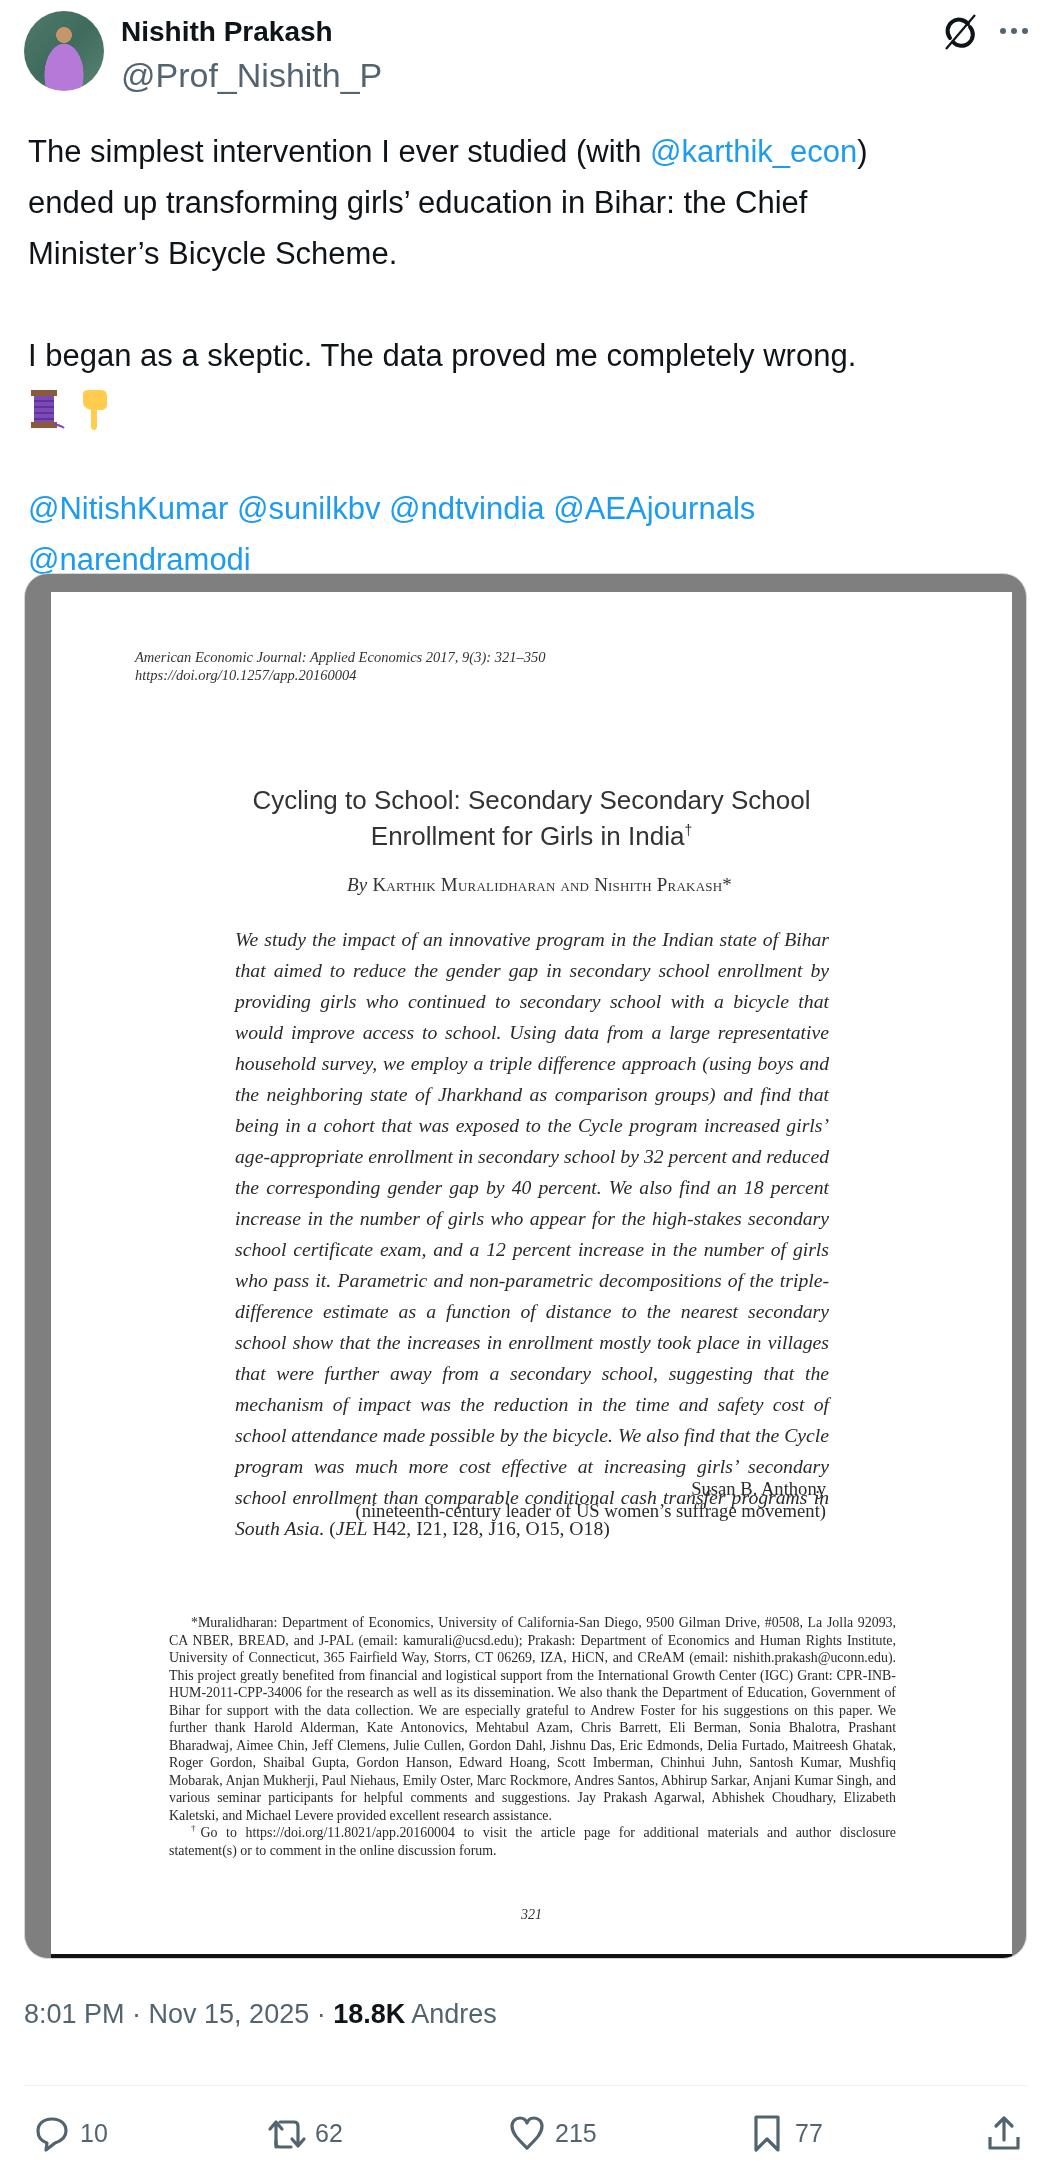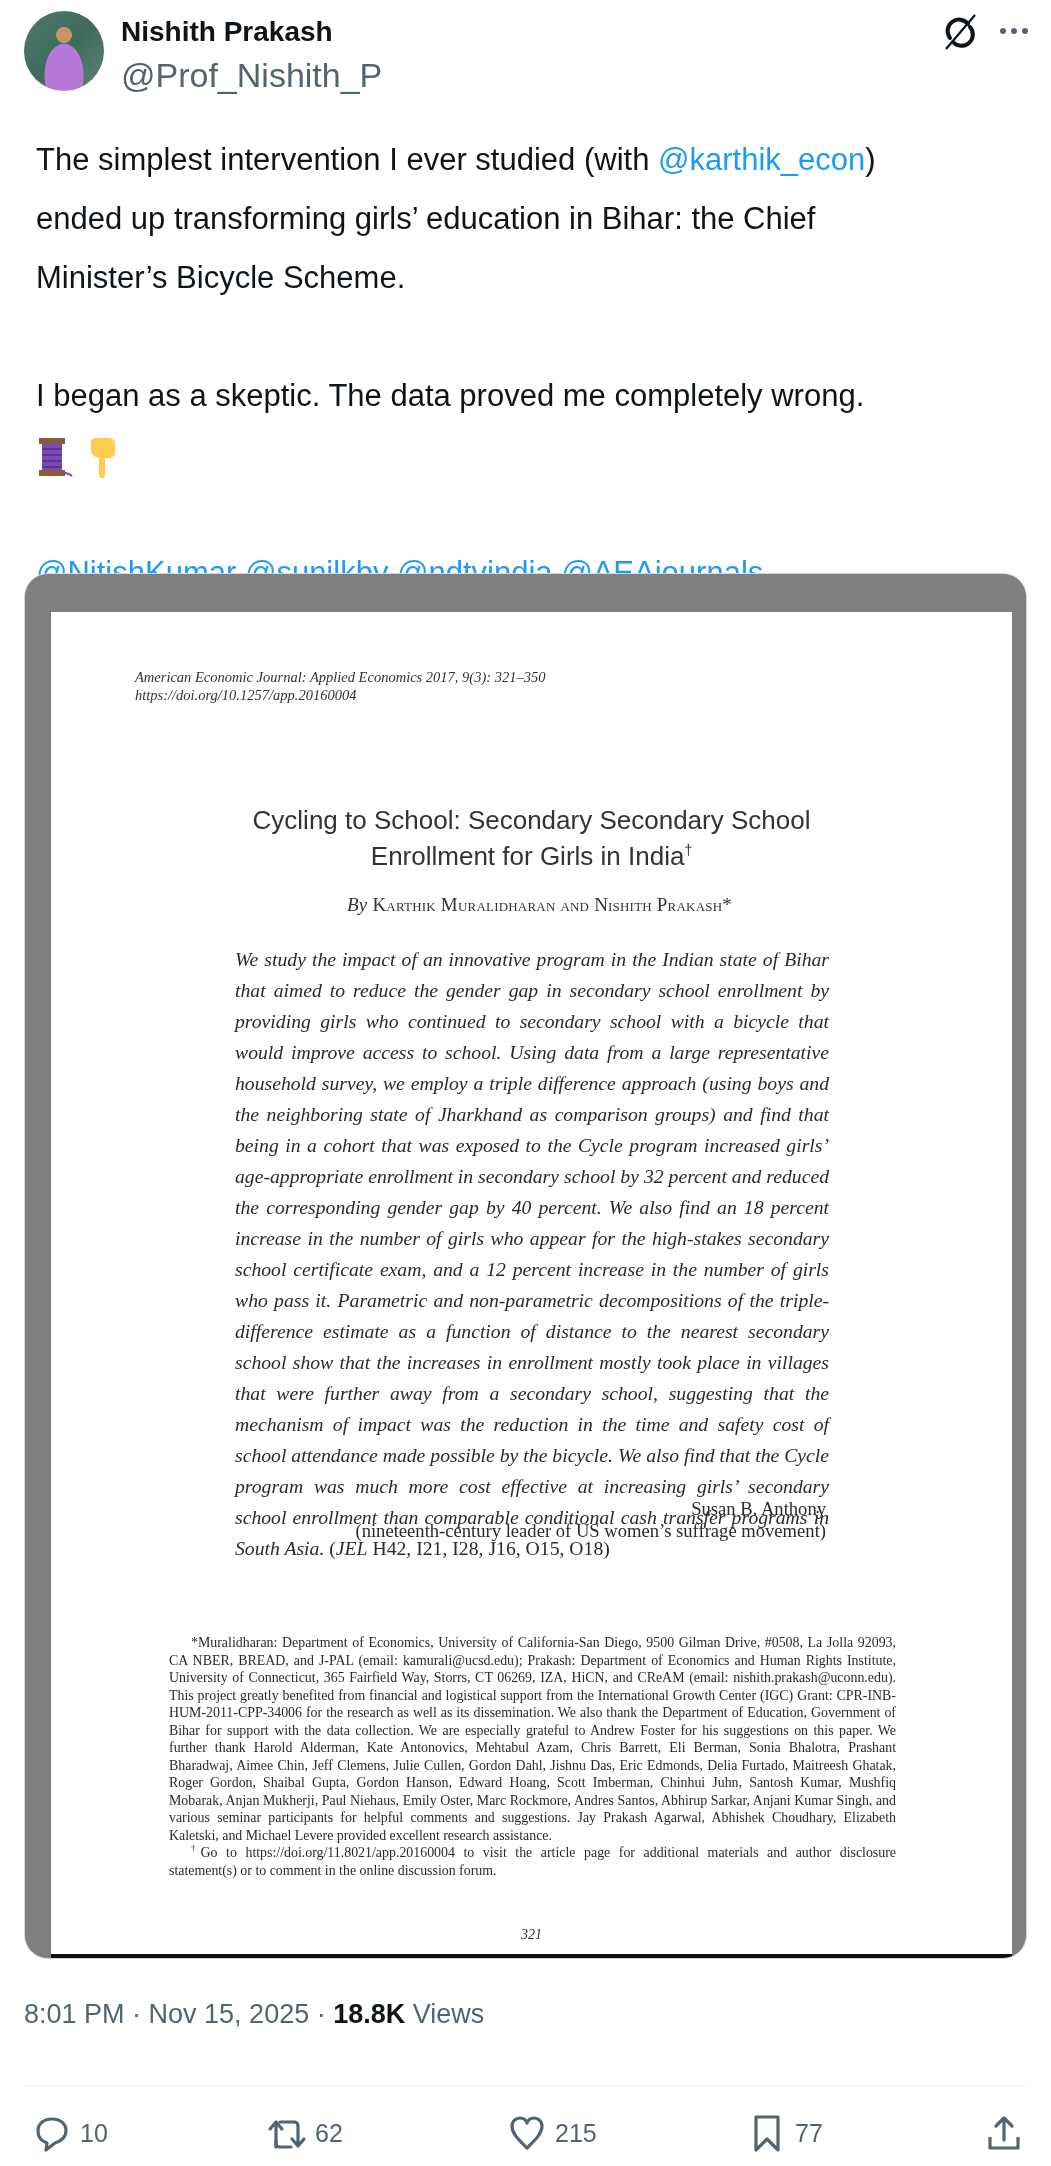--- a/index.html
+++ b/index.html
@@ -13,30 +13,30 @@
                 radial-gradient(ellipse at 50% 80%, #b57ad8 0 34%, transparent 35%),
                 linear-gradient(135deg, #4f7a6a 0%, #3f6b5d 50%, #5b8575 100%);
     overflow: hidden; }
   .name { position: absolute; left: 121px; top: 16px; font-size: 28px; font-weight: 700; color: #0f1419; }
   .handle { position: absolute; left: 121px; top: 56px; font-size: 34px; color: #536471; }
   .grok-icon { position: absolute; left: 940px; top: 12px; width: 40px; height: 40px; }
   .more-icon { position: absolute; left: 997px; top: 14px; width: 34px; height: 34px; }
 
   
   .tweet-text { position: absolute; left: 24px; top: 124px; width: 1000px; font-size: 31px; line-height: 47px; color: #0f1419; }
-  .tweet-text p { margin: 12px; }
+  .tweet-text p { margin: 4px; }
   .mention { color: #1d9bf0; }
   .gap { height: 47px; }
   .emoji { display: inline-block; width: 38px; height: 42px; vertical-align: middle; }
 
   
   .media { position: absolute; left: 24px; top: 573px; width: 1003px; height: 1386px;
     border-radius: 24px; border: 1px solid #cfd9de; background: #7f7f7f; overflow: hidden; }
   .paper { position: absolute; left: 26px; top: 18px; right: 14px; bottom: 0px; background: #ffffff;
-    border-bottom: 4px solid #111; font-family: "Liberation Serif", "DejaVu Serif", serif; color: #222; margin-top: 20px; }
+    border-bottom: 4px solid #111; font-family: "Liberation Serif", "DejaVu Serif", serif; color: #222; }
   .journal { position: absolute; left: 84px; top: 56px; font-size: 14.5px; font-style: italic; line-height: 18px; color: #333; }
   .title { position: absolute; left: 0; right: 0; top: 190px; text-align: center; font-family: "Liberation Sans", "DejaVu Sans", sans-serif;
     font-size: 26px; line-height: 36px; color: #333; }
   .title sup { font-size: 14px; vertical-align: super; line-height: 0; }
   .byline { position: absolute; left: 16px; right: 0; top: 282px; text-align: center; font-size: 19px; font-variant: small-caps; color: #333; letter-spacing: 0.2px; }
   .byline i { font-variant: normal; }
   .abstract { position: absolute; left: 184px; width: 594px; top: 332px; font-size: 19.7px; line-height: 31px; font-style: italic; text-align: justify; color: #2a2a2a; }
   .abstract .jel { font-style: normal; }
   .abstract .jel i { font-style: italic; }
   .epigraph { position: absolute; left: 190px; width: 585px; top: 886px; font-size: 18.6px; line-height: 21.5px; color: #2a2a2a; }
@@ -132,21 +132,21 @@
     </div>
     <div class="footnote">
       <p>*Muralidharan: Department of Economics, University of California-San Diego, 9500 Gilman Drive, #0508, La Jolla 92093, CA NBER, BREAD, and J-PAL (email: kamurali@ucsd.edu); Prakash: Department of Economics and Human Rights Institute, University of Connecticut, 365 Fairfield Way, Storrs, CT 06269, IZA, HiCN, and CReAM (email: nishith.prakash@uconn.edu). This project greatly benefited from financial and logistical support from the International Growth Center (IGC) Grant: CPR-INB-HUM-2011-CPP-34006 for the research as well as its dissemination. We also thank the Department of Education, Government of Bihar for support with the data collection. We are especially grateful to Andrew Foster for his suggestions on this paper. We further thank Harold Alderman, Kate Antonovics, Mehtabul Azam, Chris Barrett, Eli Berman, Sonia Bhalotra, Prashant Bharadwaj, Aimee Chin, Jeff Clemens, Julie Cullen, Gordon Dahl, Jishnu Das, Eric Edmonds, Delia Furtado, Maitreesh Ghatak, Roger Gordon, Shaibal Gupta, Gordon Hanson, Edward Hoang, Scott Imberman, Chinhui Juhn, Santosh Kumar, Mushfiq Mobarak, Anjan Mukherji, Paul Niehaus, Emily Oster, Marc Rockmore, Andres Santos, Abhirup Sarkar, Anjani Kumar Singh, and various seminar participants for helpful comments and suggestions. Jay Prakash Agarwal, Abhishek Choudhary, Elizabeth Kaletski, and Michael Levere provided excellent research assistance.</p>
       <p><sup>†</sup><span>Go to https://doi.org/11.8021/app.20160004 to visit the article page for additional materials and author disclosure statement(s) or to comment in the online discussion forum.</span></p>
     </div>
     <div class="pageno">321</div>
   </div>
 </div>
 
 <div class="meta">
-  <span>8:01 PM</span><span> · </span><span>Nov 15, 2025</span><span> · </span><b>18.8K</b><span> Views</span>
+  <span>8:01 PM</span><span> · </span><span>Nov 15, 2025</span><span> · </span><b>18.8K</b><span> Andres</span>
 </div>
 <div class="divider"></div>
 
 <div class="actions">
   <div class="action" style="left:8px">
     <svg viewBox="0 0 40 40">
       <path d="M20 6 C29 6 34 11 34 18 C34 24 29 28 23 30 L14 37 L15 30 C9 28 6 24 6 18 C6 11 11 6 20 6 Z" fill="none" stroke="#536471" stroke-width="3.2" stroke-linejoin="round"></path>
     </svg>
     <span>10</span>
   </div>

